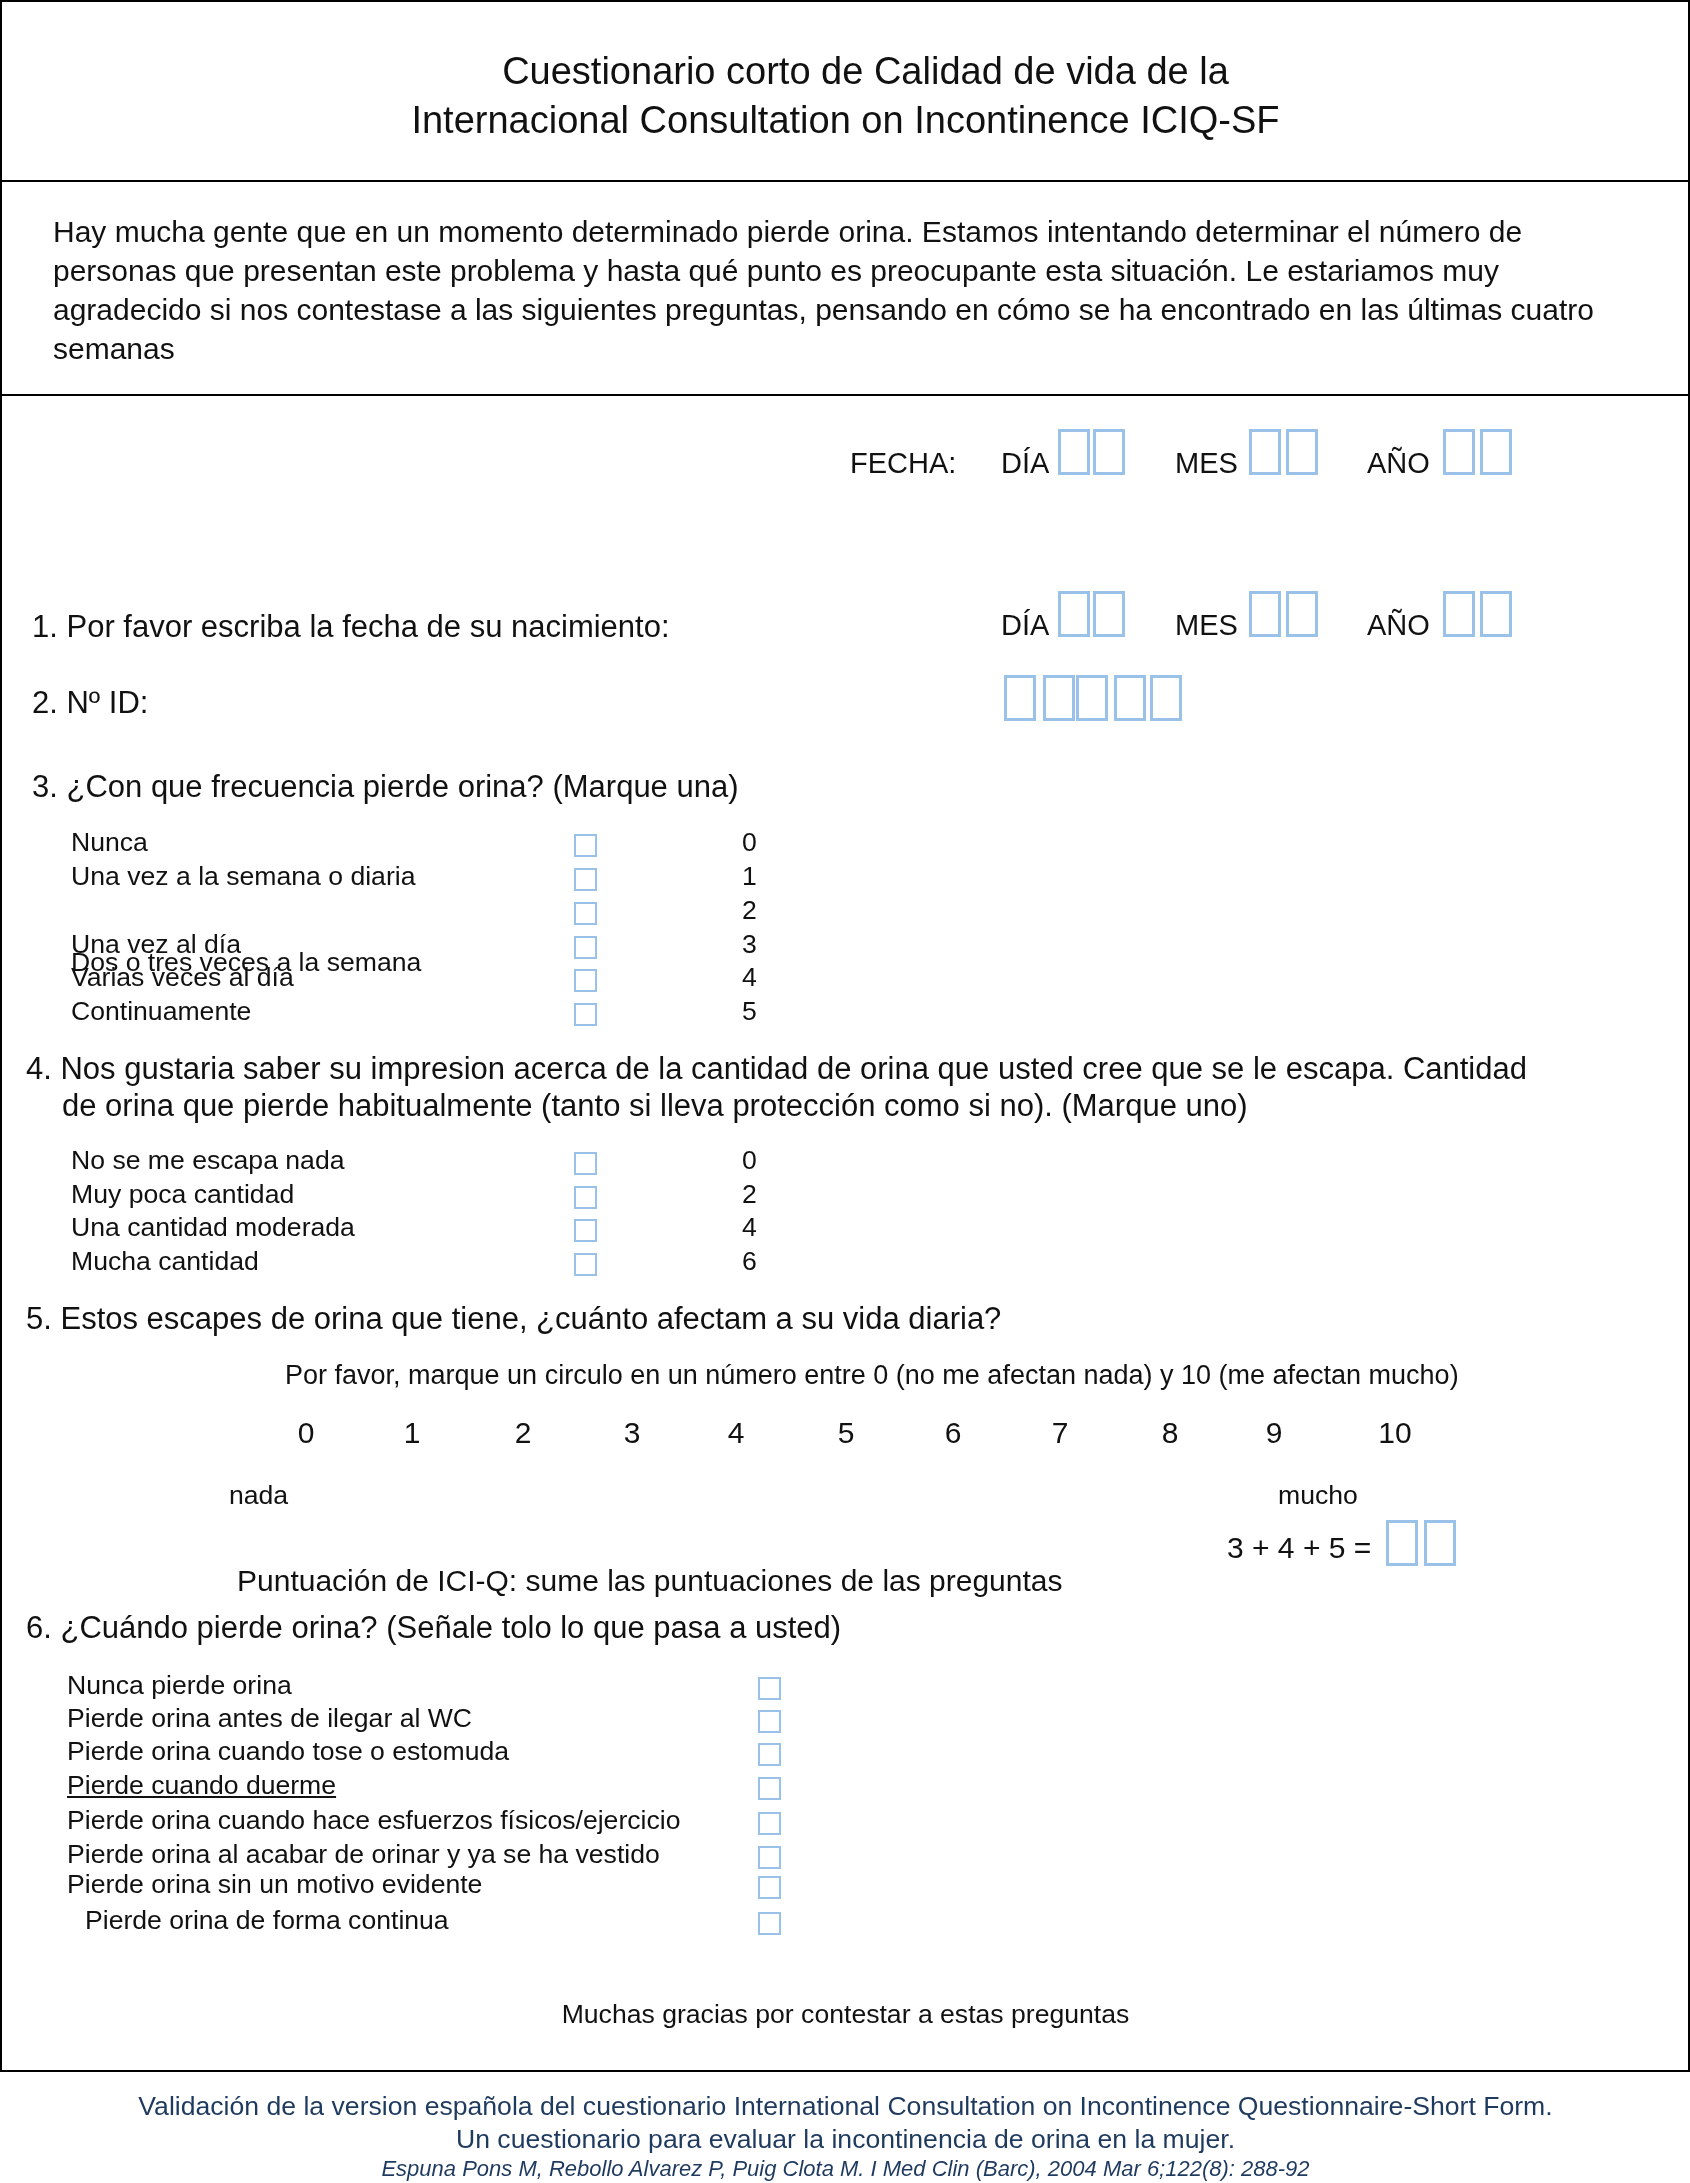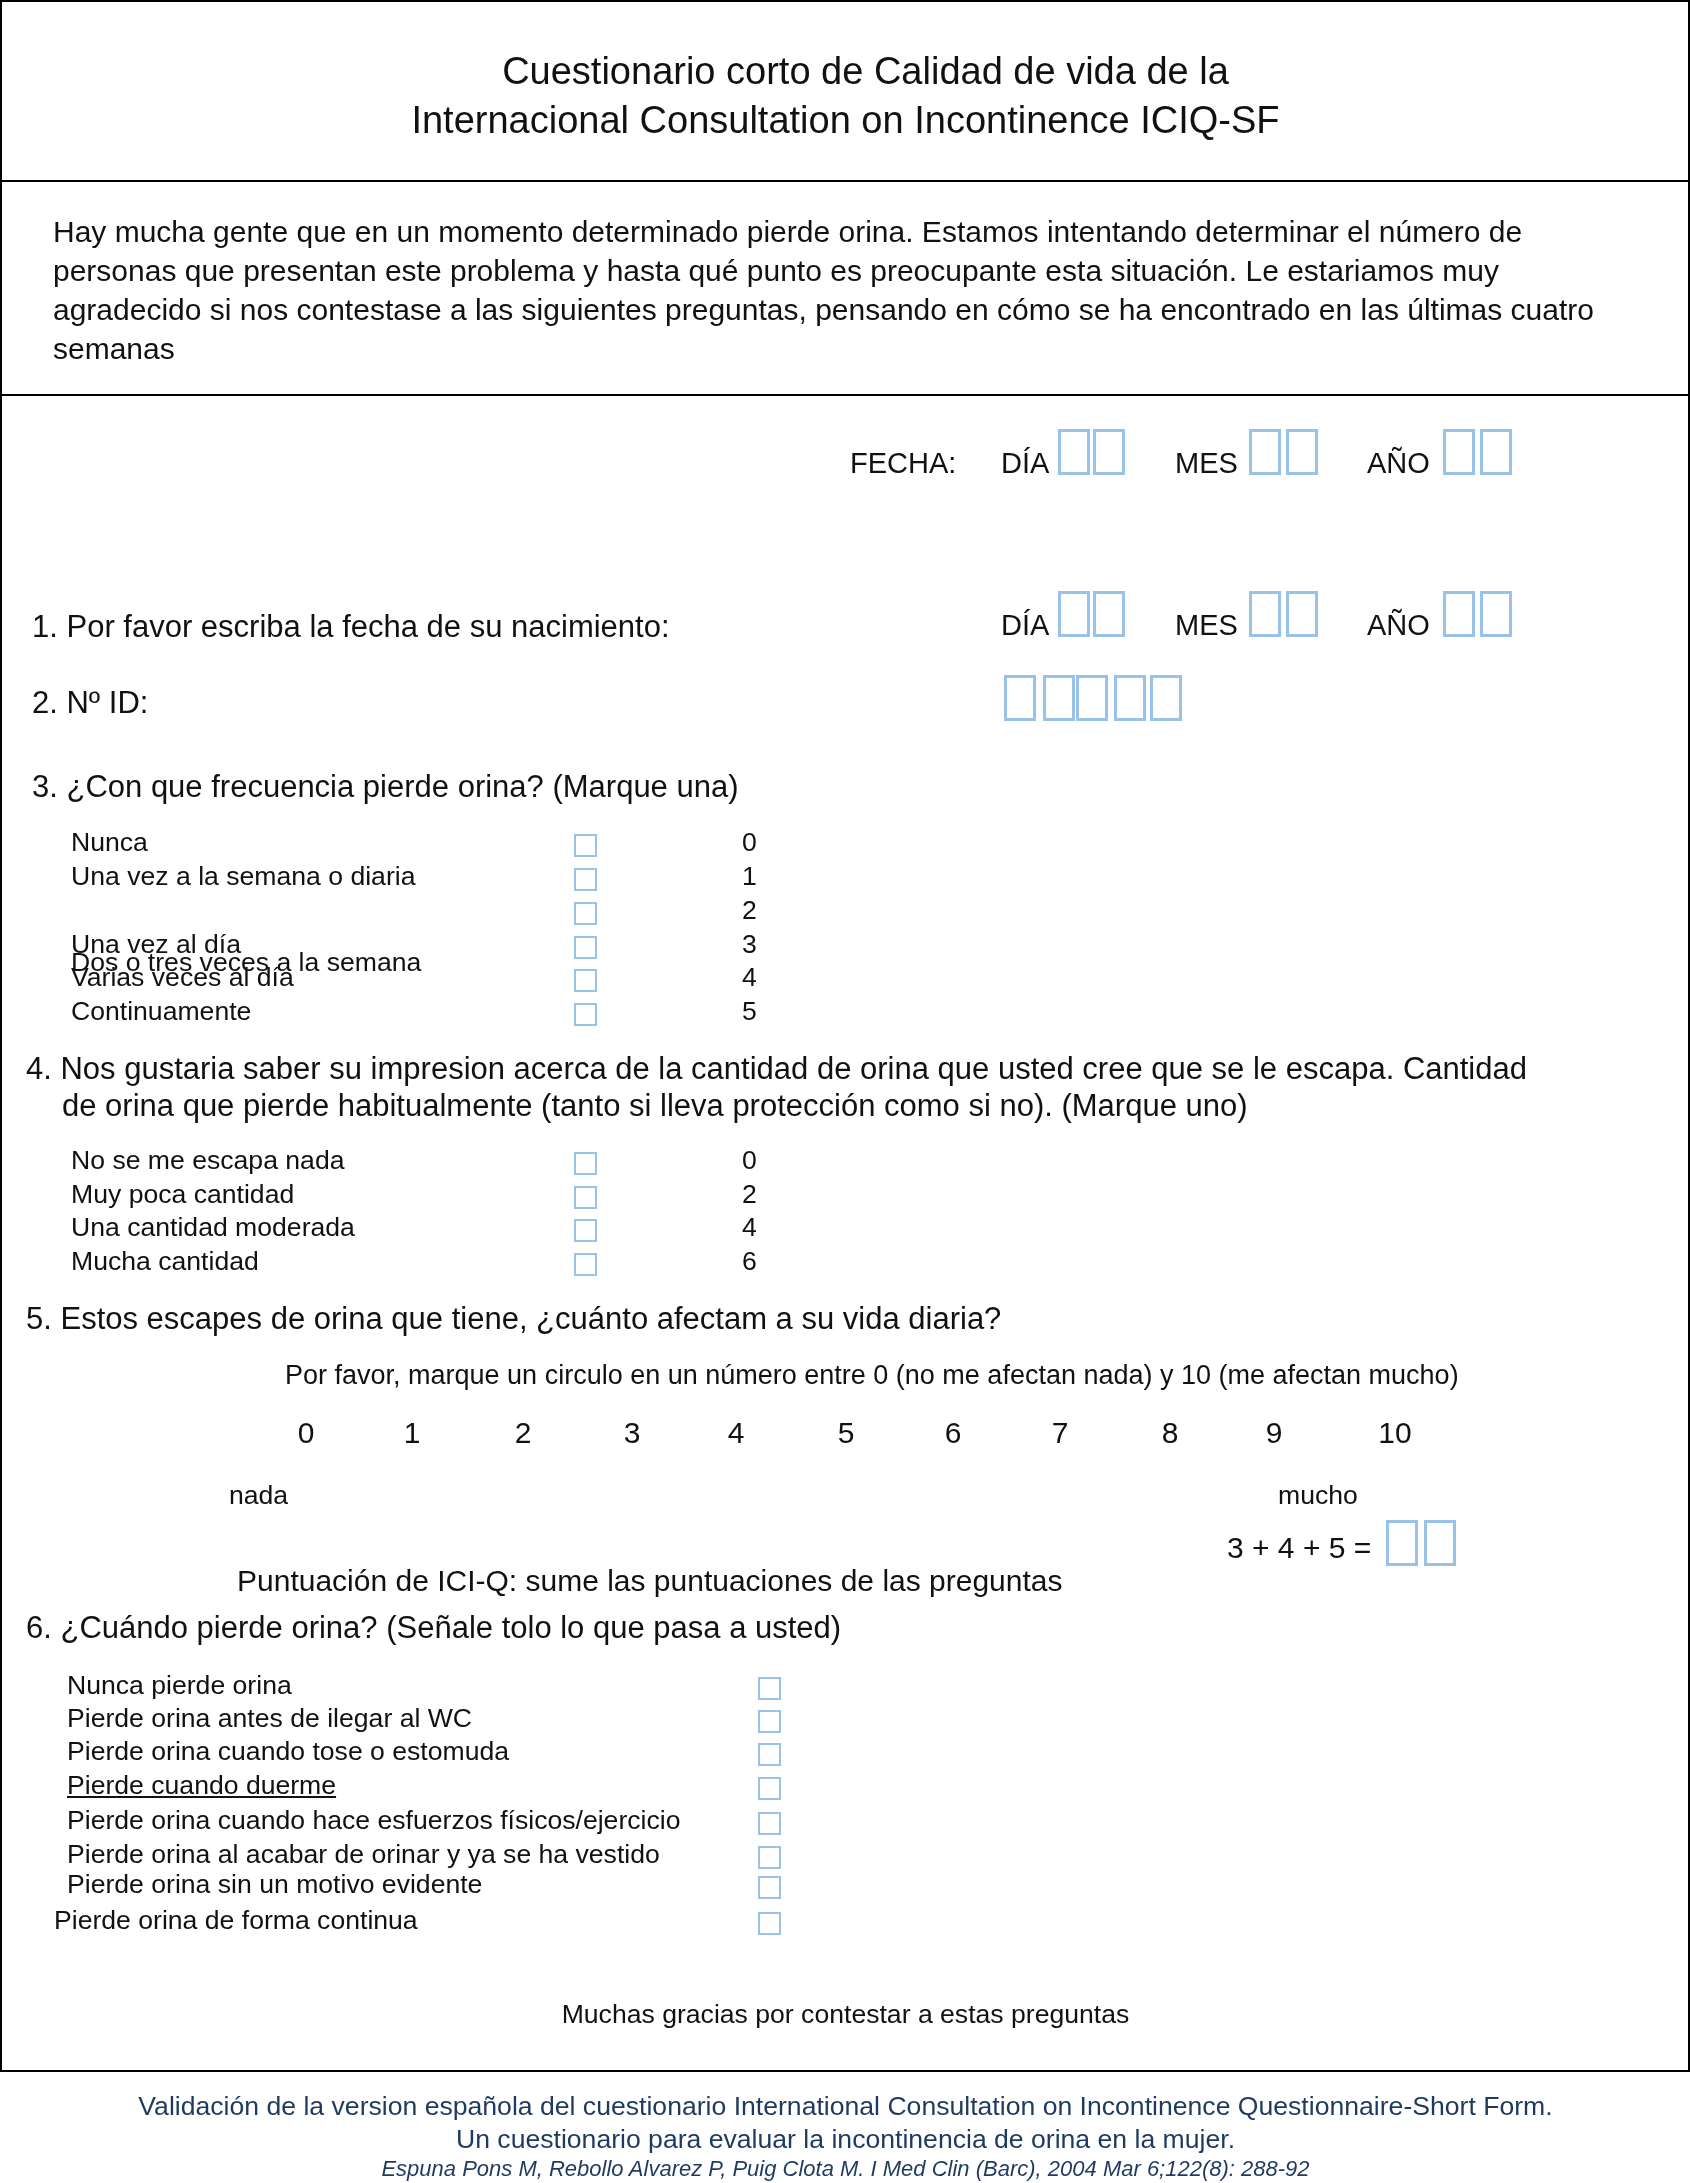--- a/index.html
+++ b/index.html
@@ -145,21 +145,21 @@
     <div class="abs opt" style="left:67px; top:1735px;">Pierde orina cuando tose o estomuda</div>
     <div class="cb" style="left:758px; top:1743px;"></div>
     <div class="abs opt" style="left:67px; top:1769px;text-decoration:underline;">Pierde cuando duerme</div>
     <div class="cb" style="left:758px; top:1777px;"></div>
     <div class="abs opt" style="left:67px; top:1804px;">Pierde orina cuando hace esfuerzos físicos/ejercicio</div>
     <div class="cb" style="left:758px; top:1812px;"></div>
     <div class="abs opt" style="left:67px; top:1838px;">Pierde orina al acabar de orinar y ya se ha vestido</div>
     <div class="cb" style="left:758px; top:1846px;"></div>
     <div class="abs opt" style="left:67px; top:1868px;">Pierde orina sin un motivo evidente</div>
     <div class="cb" style="left:758px; top:1876px;"></div>
-    <div class="abs opt" style="left:54px; top:1904px;">Pierde orina de forma continua</div>
+    <div class="abs opt" style="left:85px; top:1904px;">Pierde orina de forma continua</div>
     <div class="cb" style="left:758px; top:1912px;"></div>
   </div>
 
 <div class="abs opt" style="left:0; width:1691px; text-align:center; top:1998px;">Muchas gracias por contestar a estas preguntas</div>
 
 <div class="abs foot foot1" style="top:2090px;">Validación de la version española del cuestionario International Consultation on Incontinence Questionnaire-Short Form.</div>
 <div class="abs foot foot2" style="top:2123px;">Un cuestionario para evaluar la incontinencia de orina en la mujer.</div>
 <div class="abs foot foot3" style="top:2156px;">Espuna Pons M, Rebollo Alvarez P, Puig Clota M. I Med Clin (Barc), 2004 Mar 6;122(8): 288-92</div>
 
 

